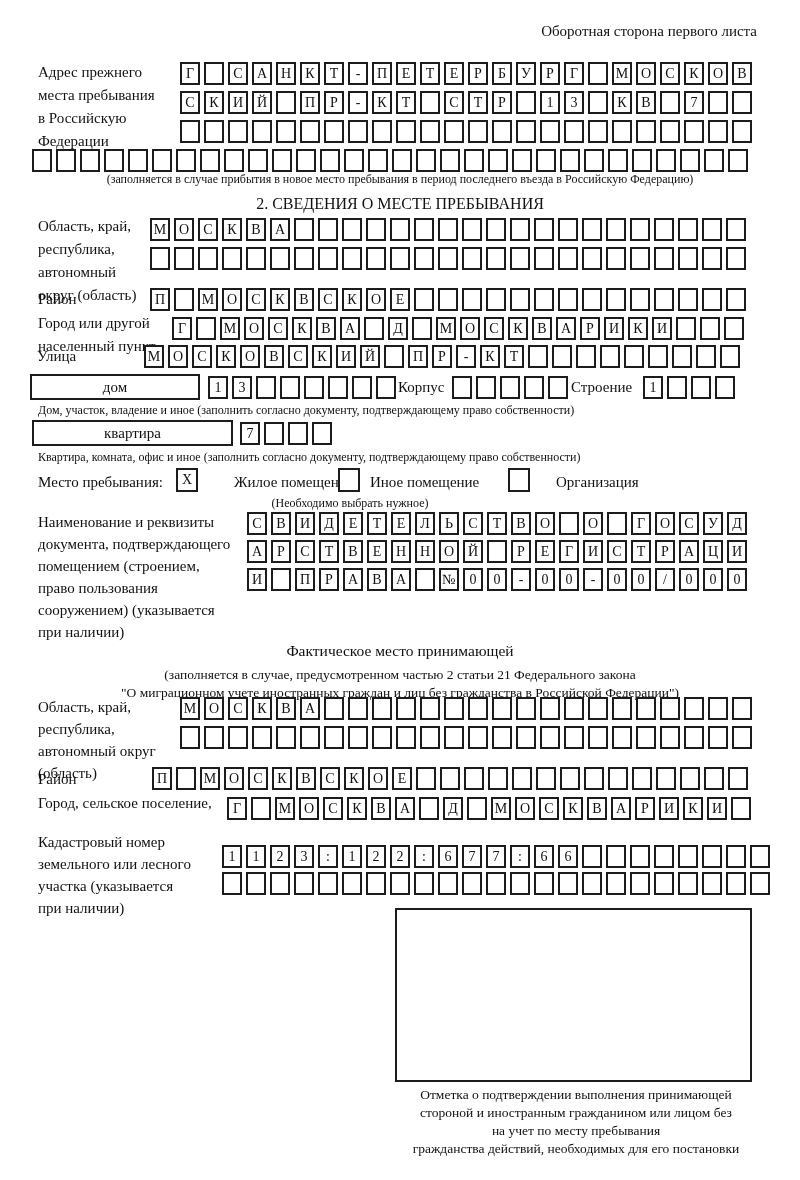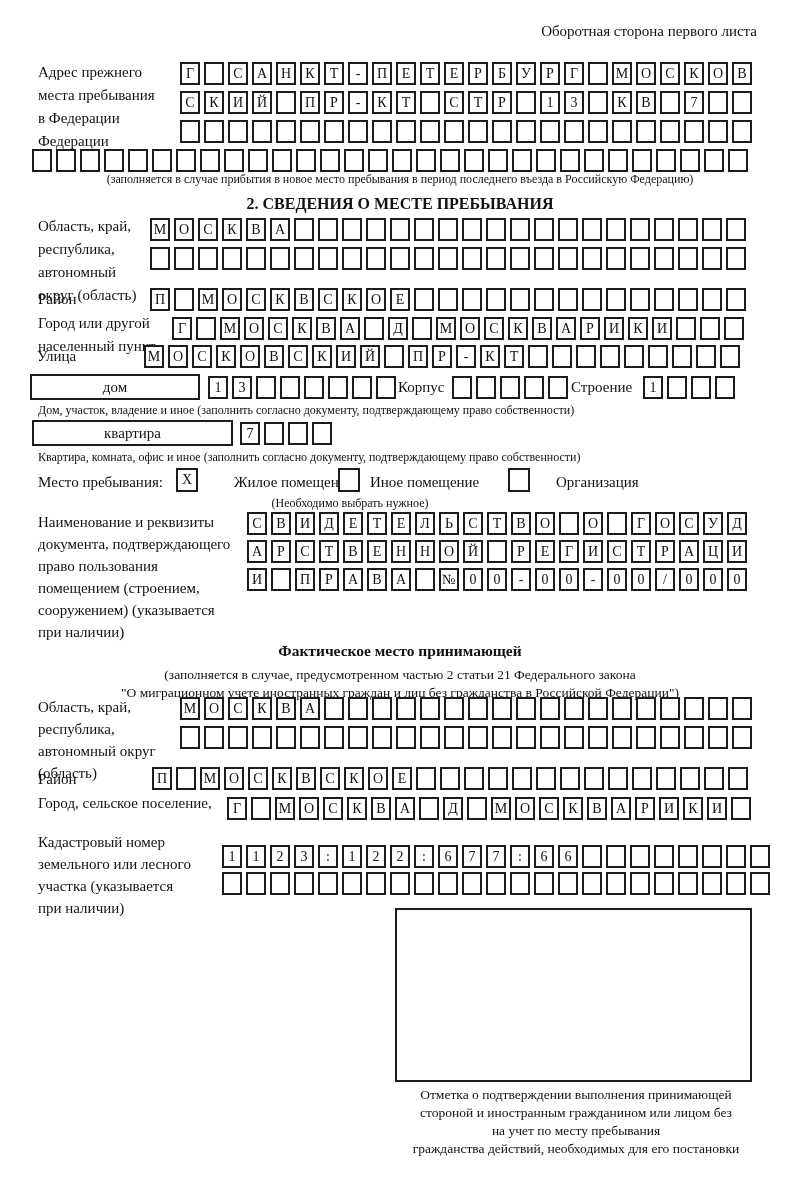--- a/index.html
+++ b/index.html
@@ -4,21 +4,21 @@
 <style>
   html,body { margin:0; padding:0; background:#ffffff; }
   .page {
     position:relative; width:800px; height:1180px; background:#fff;
     color:#111; font-family:"Liberation Serif", serif; overflow:hidden;
   }
   .abs { position:absolute; }
   .label { font-size:15px; line-height:23px; white-space:nowrap; }
   .label .line { white-space:nowrap; }
   .caption { font-size:12px; white-space:nowrap; }
-  .title { font-weight:bold; font-size:16px; }
+  .title { font-weight:normal; font-size:16px; }
   .center { text-align:center; width:800px; left:0; }
   .cellrow { position:absolute; display:flex; gap:4px; }
   .cell {
     flex:0 0 16px; width:16px; height:19px; border:2px solid #1c1c1c;
     display:flex; align-items:center; justify-content:center;
     font-size:14px; line-height:1; background:#fff;
   }
   .bigbox {
     position:absolute; border:2px solid #1c1c1c; background:#fff;
     display:flex; align-items:center; justify-content:center; font-size:15px;font-family:Liberation Serif, serif;
@@ -33,21 +33,21 @@
 </head>
 <body>
 
 <div class="page">
 
   <div class="abs label" style="left:350px; top:20px; width:407px; text-align:right;">Оборотная сторона первого листа</div>
 
   <div class="abs label" style="left:38px; top:61px;">
       <div class="line">Адрес прежнего</div>
       <div class="line">места пребывания</div>
-      <div class="line">в Федерации</div>
+      <div class="line">в Российскую</div>
       <div class="line">Федерации</div>
     </div>
   <div class="cellrow" style="left:180px; top:62px;">
       <span class="cell">Г</span>
       <span class="cell"></span>
       <span class="cell">С</span>
       <span class="cell">А</span>
       <span class="cell">Н</span>
       <span class="cell">К</span>
       <span class="cell">Т</span>
@@ -349,22 +349,22 @@
   <div class="abs label" style="left:214px; top:471px;margin-left:20px;">Жилое помещение</div>
   <div class="checkbox" style="left:338px; top:468px;"></div>
   <div class="abs label" style="left:370px; top:471px;">Иное помещение</div>
   <div class="checkbox" style="left:508px; top:468px;"></div>
   <div class="abs label" style="left:556px; top:471px;">Организация</div>
   <div class="abs caption" style="left:180px; top:496px; width:340px; text-align:center;">(Необходимо выбрать нужное)</div>
 
   <div class="abs label" style="left:38px; top:511px; line-height:22px;">
       <div class="line">Наименование и реквизиты</div>
       <div class="line">документа, подтверждающего</div>
+      <div class="line">помещением (строением,</div>
       <div class="line">право пользования</div>
-      <div class="line">помещением (строением,</div>
       <div class="line">сооружением) (указывается</div>
       <div class="line">при наличии)</div>
     </div>
   <div class="cellrow" style="left:247px; top:512px;">
       <span class="cell">С</span>
       <span class="cell">В</span>
       <span class="cell">И</span>
       <span class="cell">Д</span>
       <span class="cell">Е</span>
       <span class="cell">Т</span>

